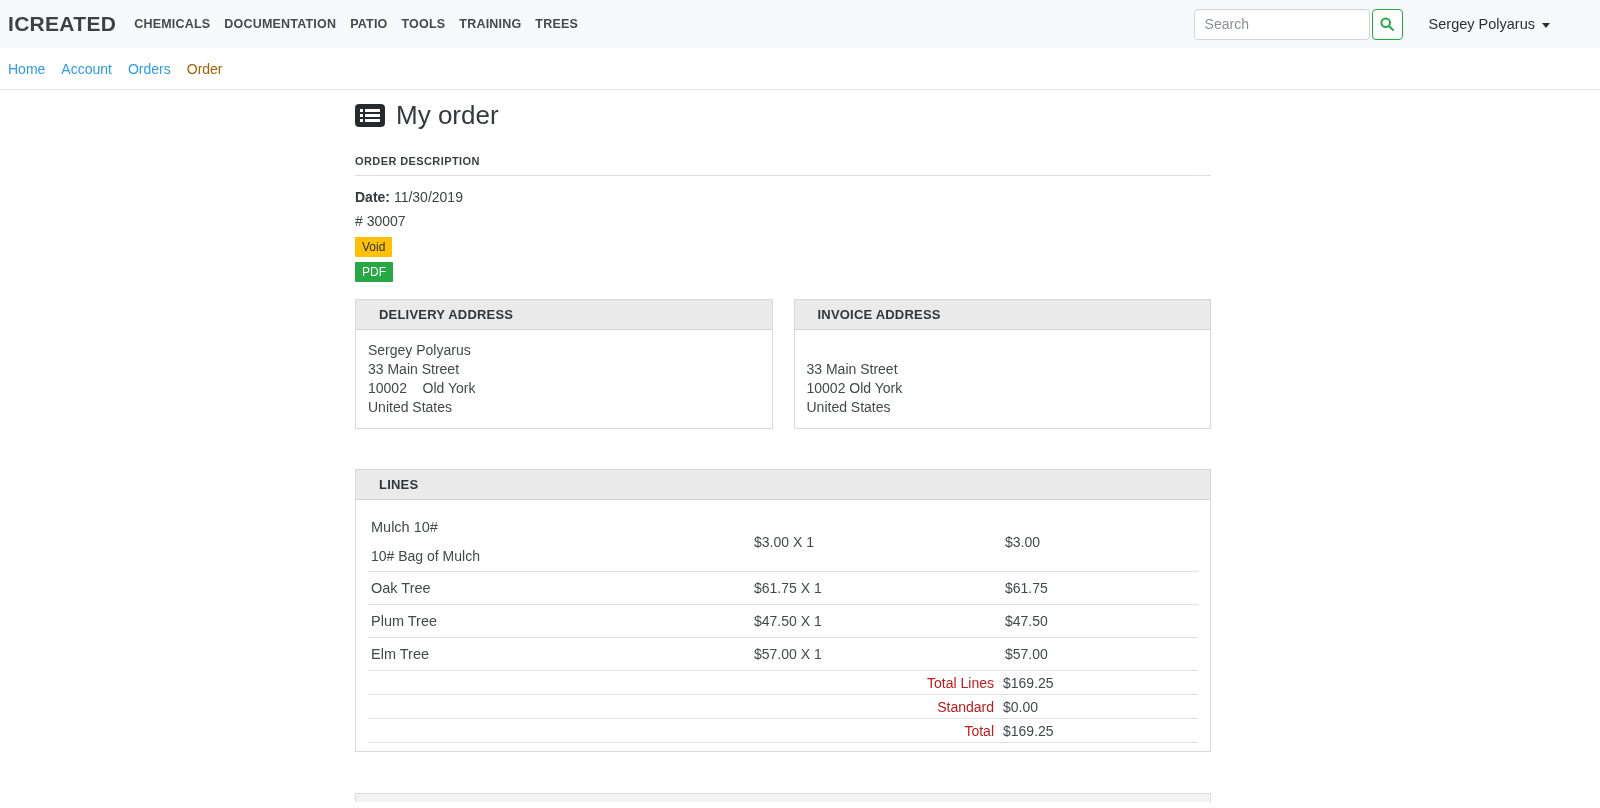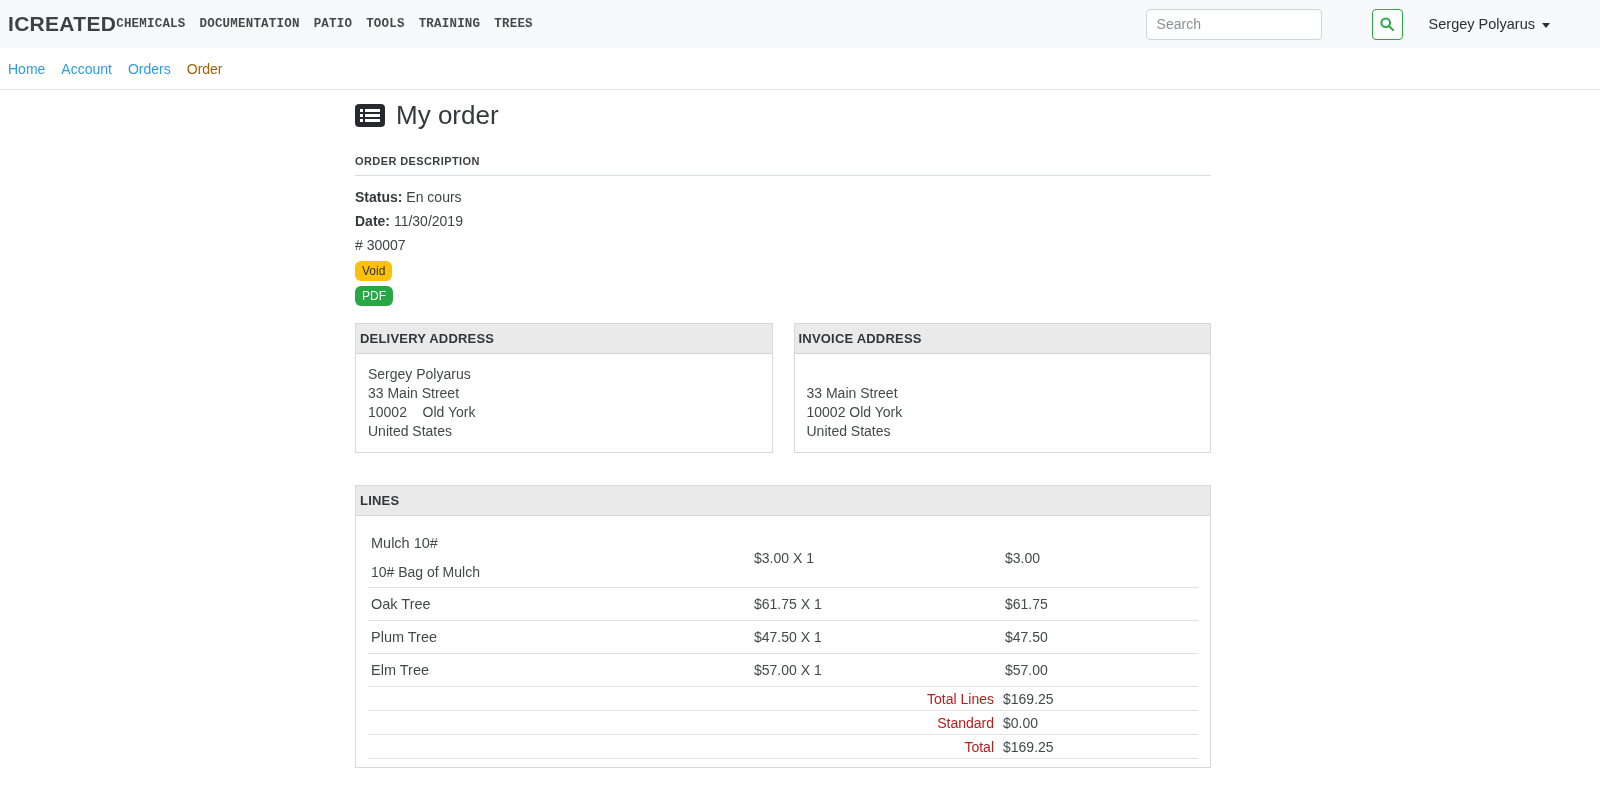--- a/index.html
+++ b/index.html
@@ -5,27 +5,27 @@
   * { box-sizing: border-box; margin: 0; padding: 0; }
   html, body { width: 1600px; height: 808px; overflow: hidden; background: #fff; }
   body { font-family: "Liberation Sans", sans-serif; color: #3f3f3f; font-size: 14px; }
 
   
   .navbar {
     height: 48px; background: #f8f9fa; display: flex; align-items: center;
     padding: 0 50px 0 8px;
   }
   .brand { font-size: 21px; font-weight: 600; color: #3d4146; letter-spacing: .3px; cursor: pointer; }
-  .nav-items { display: flex; align-items: flex-start; flex: 1; font-family: Liberation Mono, monospace; }
+  .nav-items { display: flex; align-items: flex-start; margin-left: 18px; flex: 1; }
   .nav-item {
     font-size: 12.5px; font-weight: bold; color: #46494c; text-decoration: none;
     margin-right: 14px; letter-spacing: .2px; cursor: pointer;
   }
   .nav-right { display: flex; align-items: center; }
-  .search-group { display: flex; align-items: stretch; gap: 48px; }
+  .search-group { display: flex; align-items: stretch; }
   .search-input {
     width: 176px; height: 31px; border: 1px solid #ced4da; border-radius: 4px;
     padding: 0 10px; font-size: 14px; color: #495057; outline: none;
     font-family: "Liberation Sans", sans-serif;
   }
   .search-input::placeholder { color: #8a9097; }
   .search-btn {
     width: 31px; height: 31px; margin-left: 2px; background: #fff;
     border: 1px solid #28a745; border-radius: 4px; cursor: pointer;
     display: flex; align-items: center; justify-content: center;
@@ -57,41 +57,41 @@
   .section-heading {
     margin-top: 24px; font-size: 11px; font-weight: bold; letter-spacing: .4px;
     color: #3b3f44; padding-bottom: 8px; border-bottom: 1px solid #d9dee3;
   }
 
   .info-block { margin-top: 13px; }
   .info-line { font-size: 14px; margin-bottom: 8px; color: #3f4347; }
   .info-line .lbl { font-weight: bold; color: #35393d; }
 
   .btn {
-    display: block; border: none; border-radius: 6px; font-size: 12px;
+    display: block; border: none; border-radius: 1px; font-size: 12px;
     padding: 3px 7px; cursor: pointer; font-family: "Liberation Sans", sans-serif;
   }
   .btn-void { background: #ffc107; color: #2b2f33; margin-top: 2px; }
   .btn-pdf  { background: #28a745; color: #ffffff; margin-top: 5px; }
 
   
   .card { border: 1px solid #d8d8d8; background: #fff; }
   .card-header {
     background: #eaeaea; border-bottom: 1px solid #d4d4d4;
-    padding: 7px 4px; font-size: 13px; font-weight: bold; color: #333639;
+    padding: 7px 23px; font-size: 13px; font-weight: bold; color: #333639;
     letter-spacing: .2px;
   }
   .addr-row { display: flex; margin-top: 17px; }
   .addr-row .card { flex: 1; }
   .addr-row .card + .card { margin-left: 21px; }
   .card-body.addr { padding: 11px 12px; }
   .addr-line { font-size: 14px; line-height: 18.5px; min-height: 19px; white-space: pre-wrap; color: #44484c; }
 
   
-  .lines-card { margin-top: 32px; }
+  .lines-card { margin-top: 40px; }
   .lines-body { padding: 10px 12px 8px; }
   .line-row { display: flex; align-items: center; border-bottom: 1px solid #e0e0e0; padding: 8px 0; }
   .line-row.tall { padding: 9px 0 7px; align-items: center; }
   .c-name { width: 386px; padding-left: 3px; font-size: 14.5px; color: #44484c; }
   .c-name .desc { margin-top: 13px; font-size: 14px; }
   .c-price { width: 251px; font-size: 14px; color: #44484c; }
   .c-total { flex: 1; font-size: 14px; color: #44484c; }
   .total-row { display: flex; align-items: center; border-bottom: 1px solid #e0e0e0; padding: 3.5px 0; }
   .t-label { flex: 1; text-align: right; padding-right: 9px; font-size: 14px; color: #b91c1c; }
   .t-amount { width: 195px; font-size: 14px; color: #44484c; }
@@ -155,24 +155,20 @@
         <rect x="10" y="15" width="15" height="3" fill="#fff"></rect>
       </svg>
     </span>
     <h1 class="page-title">My order</h1>
   </div>
 
   <div class="section-heading">ORDER DESCRIPTION</div>
 
   <div class="info-block">
     <div class="info-line">
-      <span class="lbl">Status:</span>
-      <span>En cours</span>
-    </div>
-    <div class="info-line">
       <span class="lbl">Date:</span>
       <span>11/30/2019</span>
     </div>
     <div class="info-line">
       <span># 30007</span>
     </div>
   </div>
 
   <button class="btn btn-void">Void</button>
   <button class="btn btn-pdf">PDF</button>

